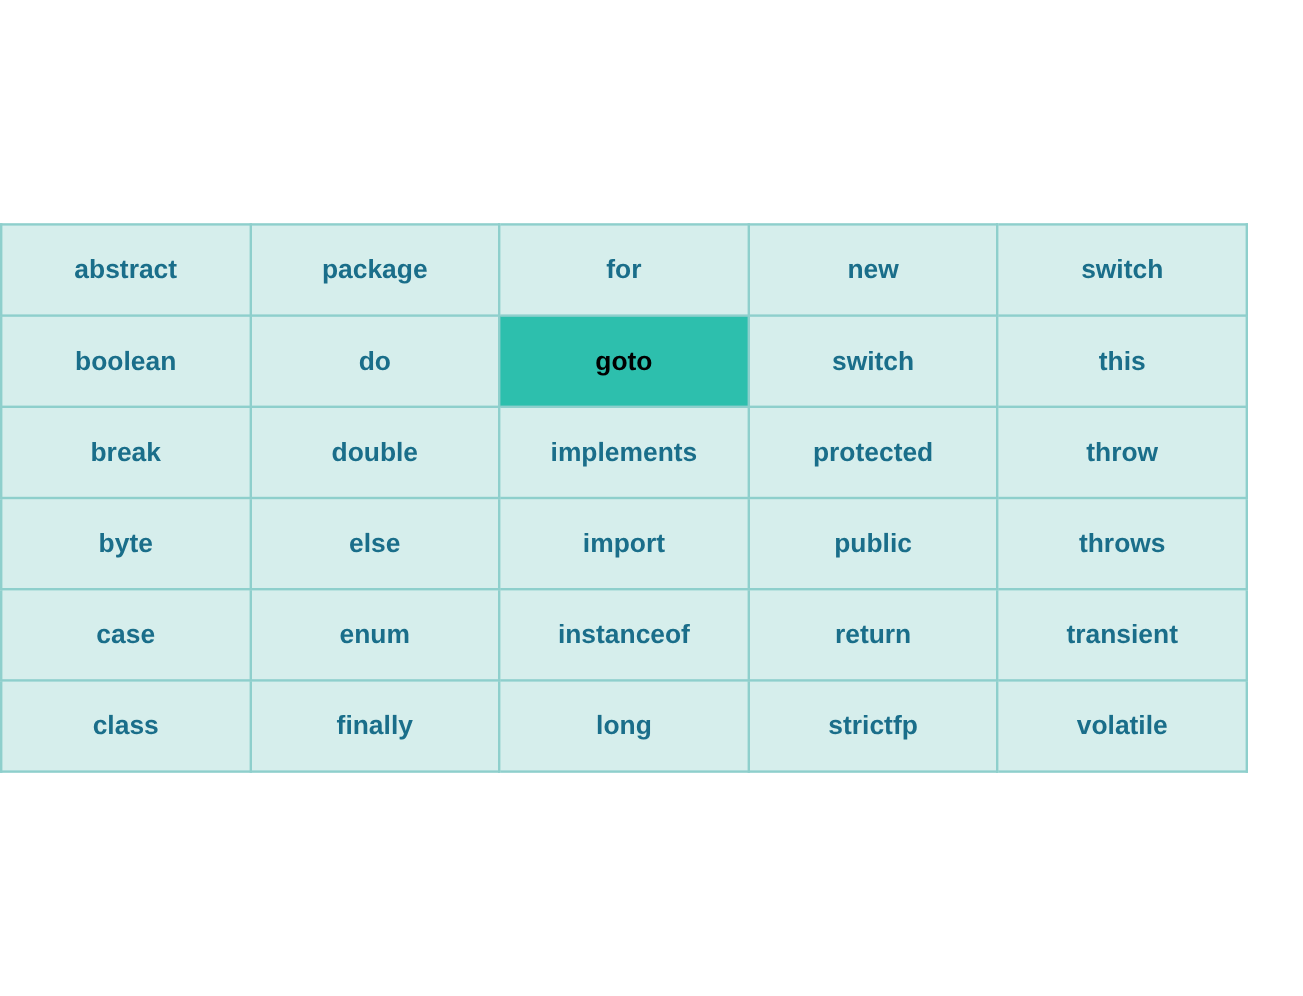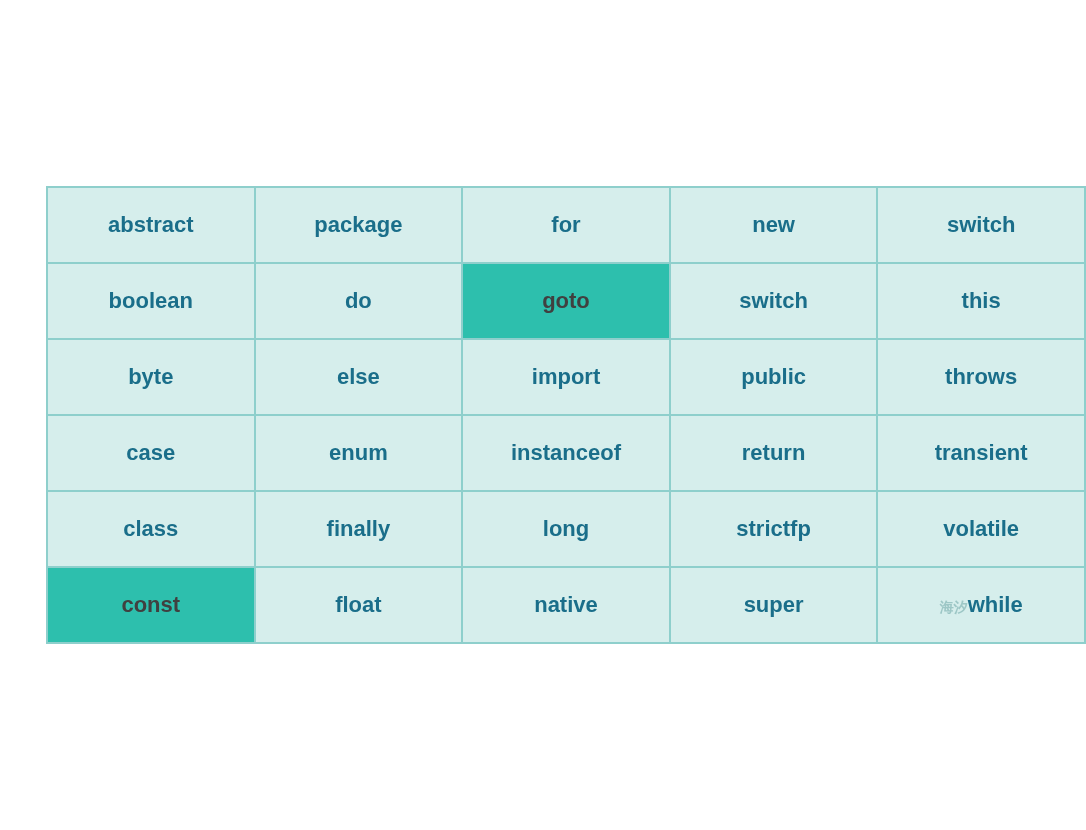--- a/index.html
+++ b/index.html
@@ -14,21 +14,21 @@
       justify-content: center;
       align-items: center;
       min-height: 100vh;
       font-family: 'Arial', sans-serif;
     }
 
     .table-container {
       width: 1086px;
       height: 830px;
       display: flex;
-      justify-content: flex-end;
+      justify-content: flex-start;
       align-items: center;
       background: #ffffff;
     }
 
     table {
       border-collapse: collapse;
       width: 1040px;
     }
 
     td {
@@ -38,21 +38,21 @@
       padding: 18px 10px;
       font-size: 22px;
       font-weight: bold;
       color: #1a6e8a;
       width: 208px;
       height: 76px;
     }
 
     td.highlight {
       background-color: #2dbfad;
-      color: #404040;
+      color: #000000;
     }
 
     .watermark {
       color: rgba(100, 160, 160, 0.5);
       font-size: 14px;
     }
   </style>
 </head>
 <body>
 
@@ -67,42 +67,42 @@
           <td><span>switch</span></td>
         </tr>
         <tr>
           <td><span>boolean</span></td>
           <td><span>do</span></td>
           <td class="highlight"><span>goto</span></td>
           <td><span>switch</span></td>
           <td><span>this</span></td>
         </tr>
         <tr>
+          <td><span>break</span></td>
+          <td><span>double</span></td>
+          <td><span>implements</span></td>
+          <td><span>protected</span></td>
+          <td><span>throw</span></td>
+        </tr>
+        <tr>
           <td><span>byte</span></td>
           <td><span>else</span></td>
           <td><span>import</span></td>
           <td><span>public</span></td>
           <td><span>throws</span></td>
         </tr>
         <tr>
           <td><span>case</span></td>
           <td><span>enum</span></td>
           <td><span>instanceof</span></td>
           <td><span>return</span></td>
           <td><span>transient</span></td>
         </tr>
         <tr>
           <td><span>class</span></td>
           <td><span>finally</span></td>
           <td><span>long</span></td>
           <td><span>strictfp</span></td>
           <td><span>volatile</span></td>
         </tr>
-        <tr>
-          <td class="highlight"><span>const</span></td>
-          <td><span>float</span></td>
-          <td><span>native</span></td>
-          <td><span>super</span></td>
-          <td><span class="watermark">海汐</span><span>while</span></td>
-        </tr>
       </tbody>
   </table>
 </div>
 
 </body></html>

